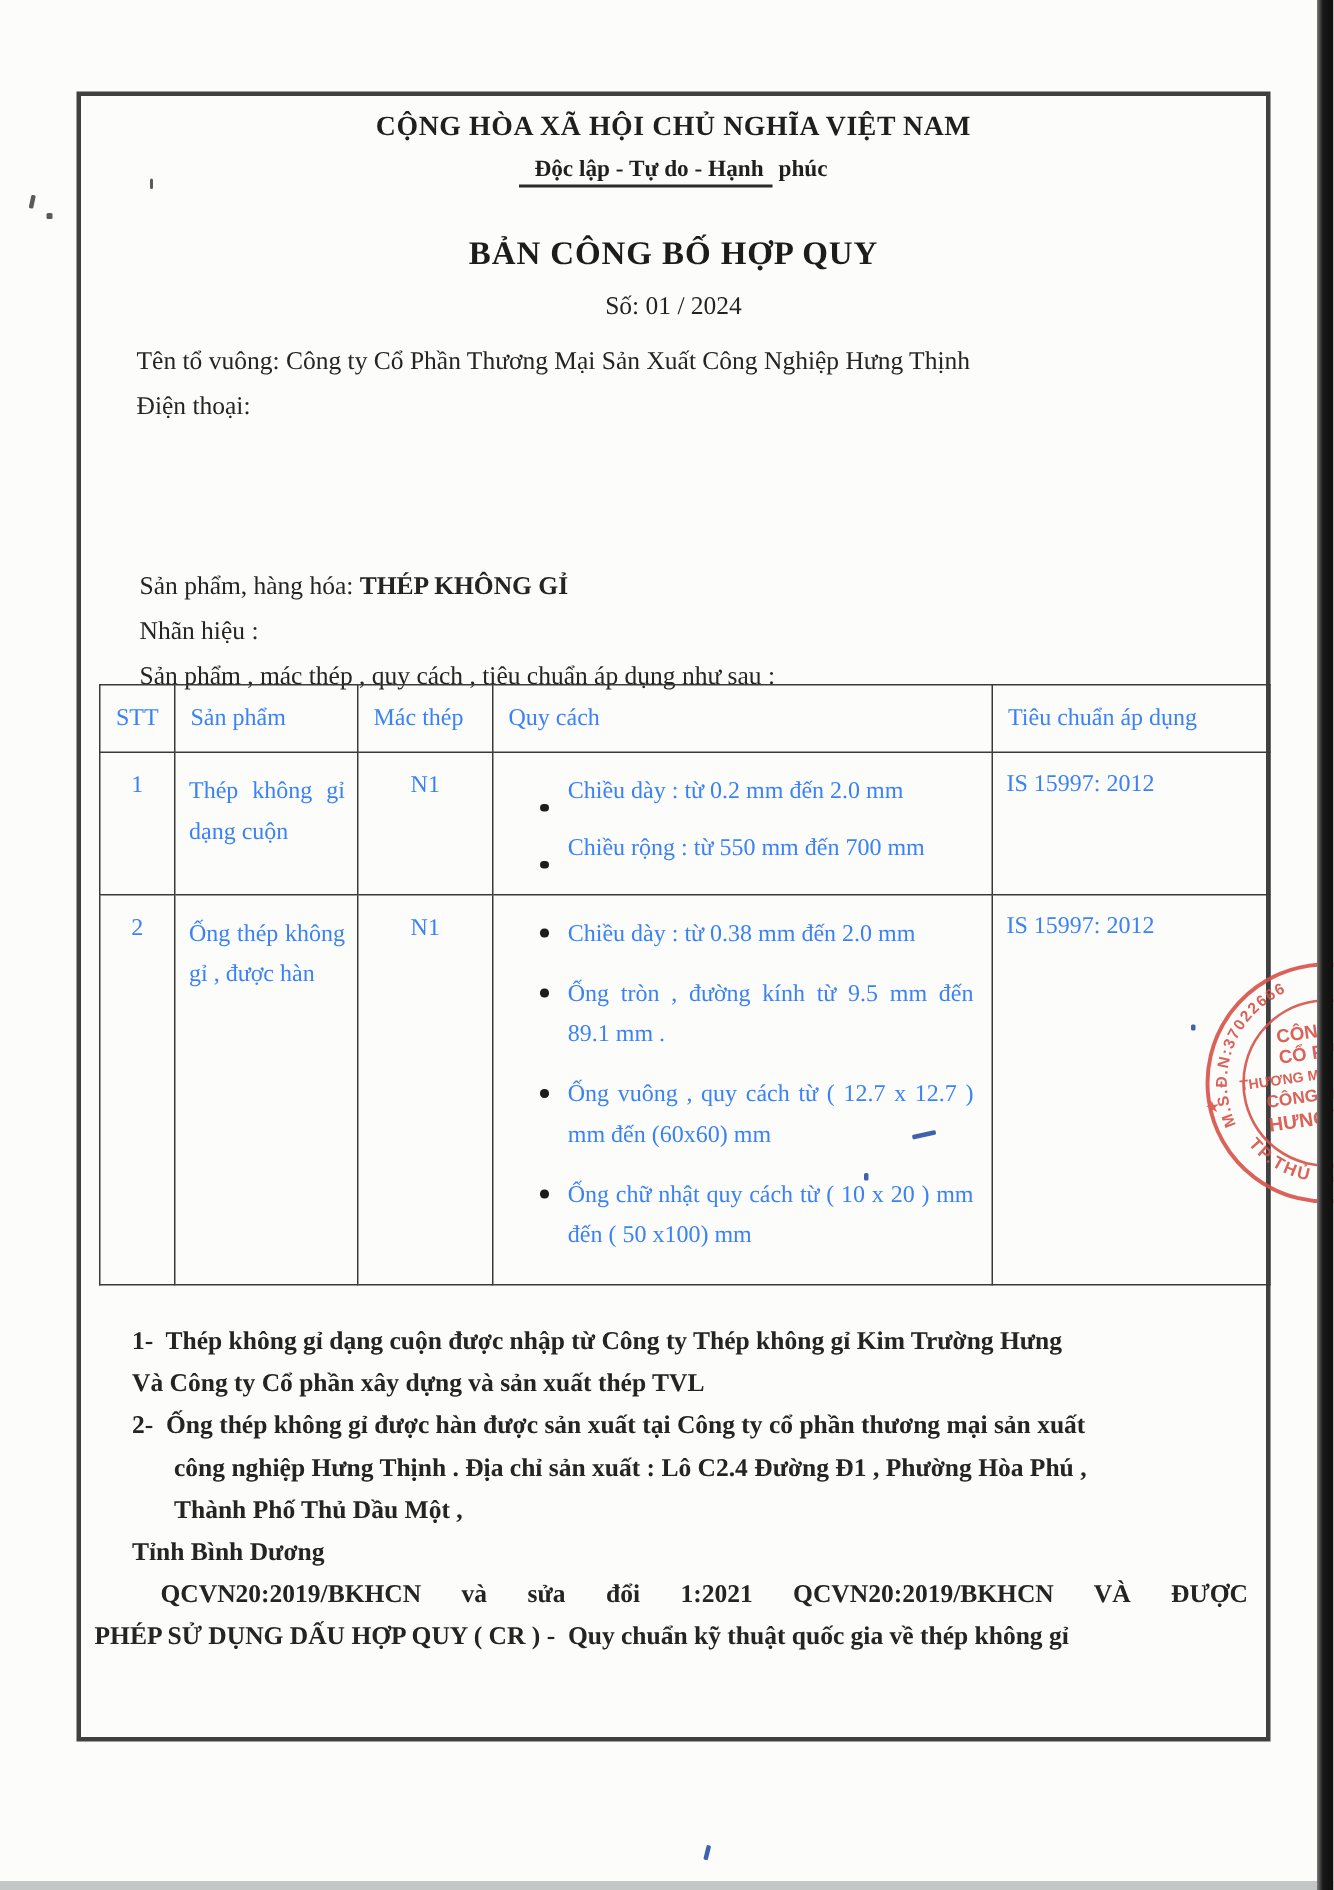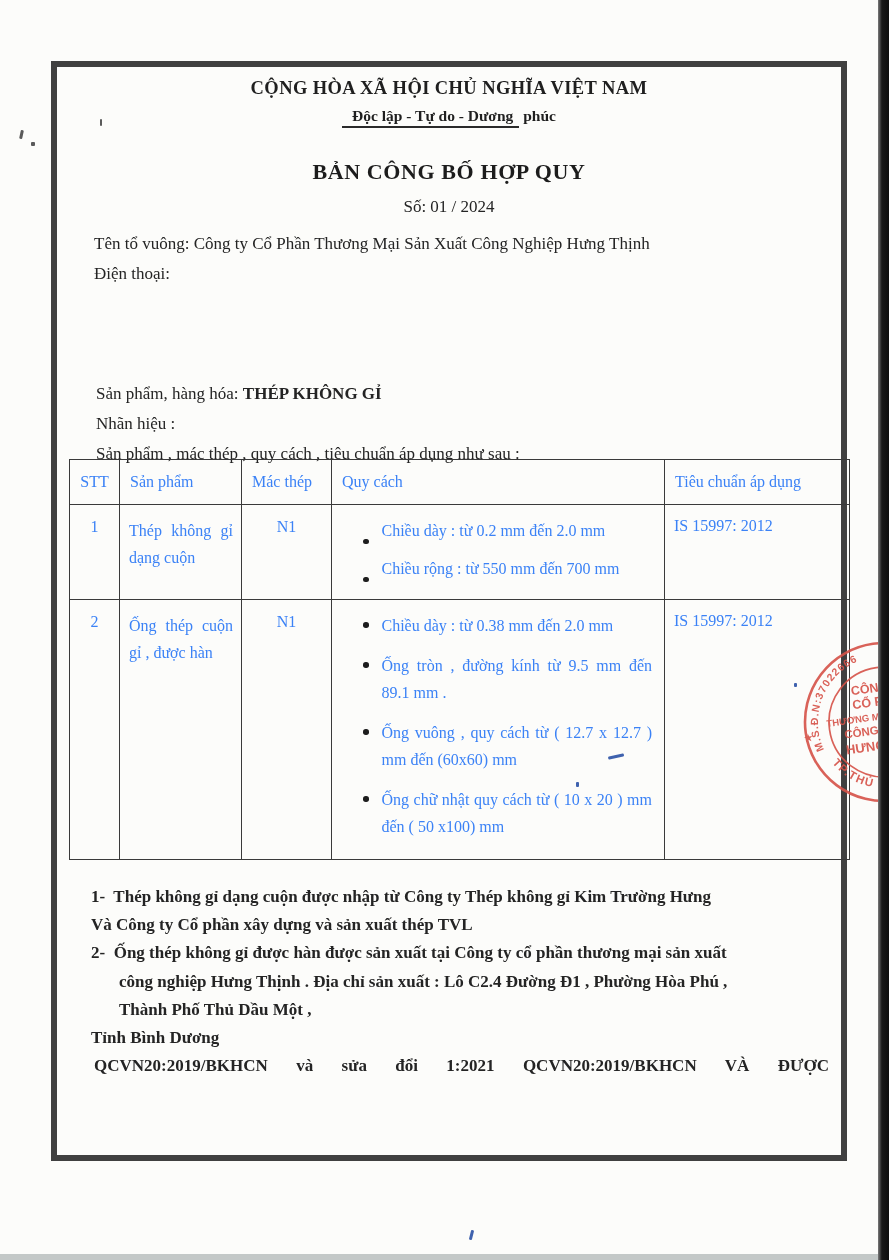--- a/index.html
+++ b/index.html
@@ -6,21 +6,21 @@
   body{
     width:889px;height:1260px;position:relative;overflow:hidden;
     background:#fcfcfa;
     font-family:"Liberation Serif","DejaVu Serif",serif;
     color:#242424;
   }
   .scan{position:absolute;inset:0;}
   
   .frame{
     position:absolute;left:51px;top:61px;width:796px;height:1100px;
-    box-sizing:border-box;border:6px solid #404040;
+    box-sizing:border-box;border:3px solid #404040;
     background:transparent;
   }
   .centered{position:absolute;left:0;right:0;text-align:center;}
   .nat-title{top:11px;font-size:18.5px;font-weight:bold;letter-spacing:.4px;color:#1f1f1f;}
   .motto{top:40px;font-size:15.5px;font-weight:bold;color:#1f1f1f;}
   .motto .u{border-bottom:2px solid #2a2a2a;padding:0 6px 2px 10px;}
   .doc-title{top:92px;font-size:22px;font-weight:bold;letter-spacing:.6px;color:#1c1c1c;}
   .doc-no{top:130px;font-size:17px;}
   .info{position:absolute;left:37px;right:14px;font-size:17px;line-height:30px;}
   .info-1{top:162px;}
@@ -42,21 +42,21 @@
   td.tc{padding:12px 6px 6px 9px;}
   .qc-item{display:flex;}
   .r1 .qc-item{margin-bottom:11px;align-items:flex-end;}
   .r2 .qc-item{margin-bottom:13px;}
   .bullet{width:5.5px;height:5.5px;border-radius:50%;background:#1d1d1d;margin:10px 13px 0 31px;flex:none;}
   .qc-text{flex:1;text-align:justify;line-height:27px;padding-right:8px;}
   
   .notes{position:absolute;left:34px;right:12px;top:816px;font-size:17px;font-weight:bold;}
   .nline{line-height:28.2px;white-space:pre;}
   .nline.ind{margin-left:28px;}
-  .nline.just{white-space:normal;text-align:justify;text-align-last:justify;margin-left:3px;}
+  .nline.just{white-space:normal;text-align:justify;text-align-last:justify;margin-left:19px;}
   .nline.wide{margin-left:-25px;}
   
   .stamp-clip{position:absolute;top:638px;right:0;width:100px;height:172px;overflow:hidden;z-index:4;}
   .stamp-clip svg{opacity:.9;}
   .stamp-text{font-family:"Liberation Sans","DejaVu Sans",sans-serif;font-weight:bold;fill:#d65248;}
   
   .edge-right{position:absolute;top:0;right:0;width:11px;height:1260px;z-index:5;
     background:linear-gradient(to left,#0e0e0e 0%,#191919 65%,#7a7a7a 100%);}
   .edge-bottom{position:absolute;left:0;bottom:0;height:6px;width:889px;background:#c3c8c7;z-index:3;}
   .speck{position:absolute;background:#5a5a5a;border-radius:1px;}
@@ -64,21 +64,21 @@
 </style>
 </head>
 <body>
 
 <div class="scan">
 
   <div class="frame">
 
     <div class="centered nat-title">CỘNG HÒA XÃ HỘI CHỦ NGHĨA VIỆT NAM</div>
 
-    <div class="centered motto"><span class="u">Độc lập - Tự do - Dương</span><span> phúc</span></div>
+    <div class="centered motto"><span class="u">Độc lập - Tự do - Hạnh</span><span> phúc</span></div>
 
     <div class="centered doc-title">BẢN CÔNG BỐ HỢP QUY</div>
 
     <div class="centered doc-no">Số: 01 / 2024</div>
 
     <div class="info info-1">
       <div>Tên tổ vuông: Công ty Cổ Phần Thương Mại Sản Xuất Công Nghiệp Hưng Thịnh</div>
       <div>Điện thoại:</div>
     </div>
 
@@ -117,21 +117,21 @@
               </div>
             <div class="qc-item">
                 <span class="bullet"></span>
                 <span class="qc-text">Chiều rộng : từ 550 mm đến 700 mm</span>
               </div>
           </td>
           <td class="tc">IS 15997: 2012</td>
         </tr>
         <tr class="r2" style="height:239px">
           <td class="stt">2</td>
-          <td class="sp">Ống thép cuộn gỉ , được hàn</td>
+          <td class="sp">Ống thép không gỉ , được hàn</td>
           <td class="mt">N1</td>
           <td class="qc">
             <div class="qc-item">
                 <span class="bullet"></span>
                 <span class="qc-text">Chiều dày : từ 0.38 mm đến 2.0 mm</span>
               </div>
             <div class="qc-item">
                 <span class="bullet"></span>
                 <span class="qc-text">Ống tròn , đường kính từ 9.5 mm đến 89.1 mm .</span>
               </div>
@@ -150,20 +150,21 @@
     </table>
 
     <div class="notes">
       <div class="nline">1-  Thép không gỉ dạng cuộn được nhập từ Công ty Thép không gỉ Kim Trường Hưng</div>
       <div class="nline">Và Công ty Cổ phần xây dựng và sản xuất thép TVL</div>
       <div class="nline">2-  Ống thép không gỉ được hàn được sản xuất tại Công ty cổ phần thương mại sản xuất</div>
       <div class="nline ind">công nghiệp Hưng Thịnh . Địa chỉ sản xuất : Lô C2.4 Đường Đ1 , Phường Hòa Phú ,</div>
       <div class="nline ind">Thành Phố Thủ Dầu Một ,</div>
       <div class="nline">Tỉnh Bình Dương</div>
       <div class="nline just">QCVN20:2019/BKHCN và sửa đổi 1:2021 QCVN20:2019/BKHCN VÀ ĐƯỢC</div>
+      <div class="nline wide">PHÉP SỬ DỤNG DẤU HỢP QUY ( CR ) -  Quy chuẩn kỹ thuật quốc gia về thép không gỉ</div>
     </div>
 
   </div>
 
   <div class="stamp-clip">
     <svg width="190" height="172" viewBox="0 0 190 172">
       <g transform="rotate(-8 95 84)">
         <circle cx="95" cy="84" r="79" fill="none" stroke="#d65248" stroke-width="2.6"></circle>
         <circle cx="95" cy="84" r="55" fill="none" stroke="#d65248" stroke-width="1.7"></circle>
         <path id="arcTop" d="M 31.9 103.3 A 66 66 0 0 1 149.1 46.1" fill="none"></path>

